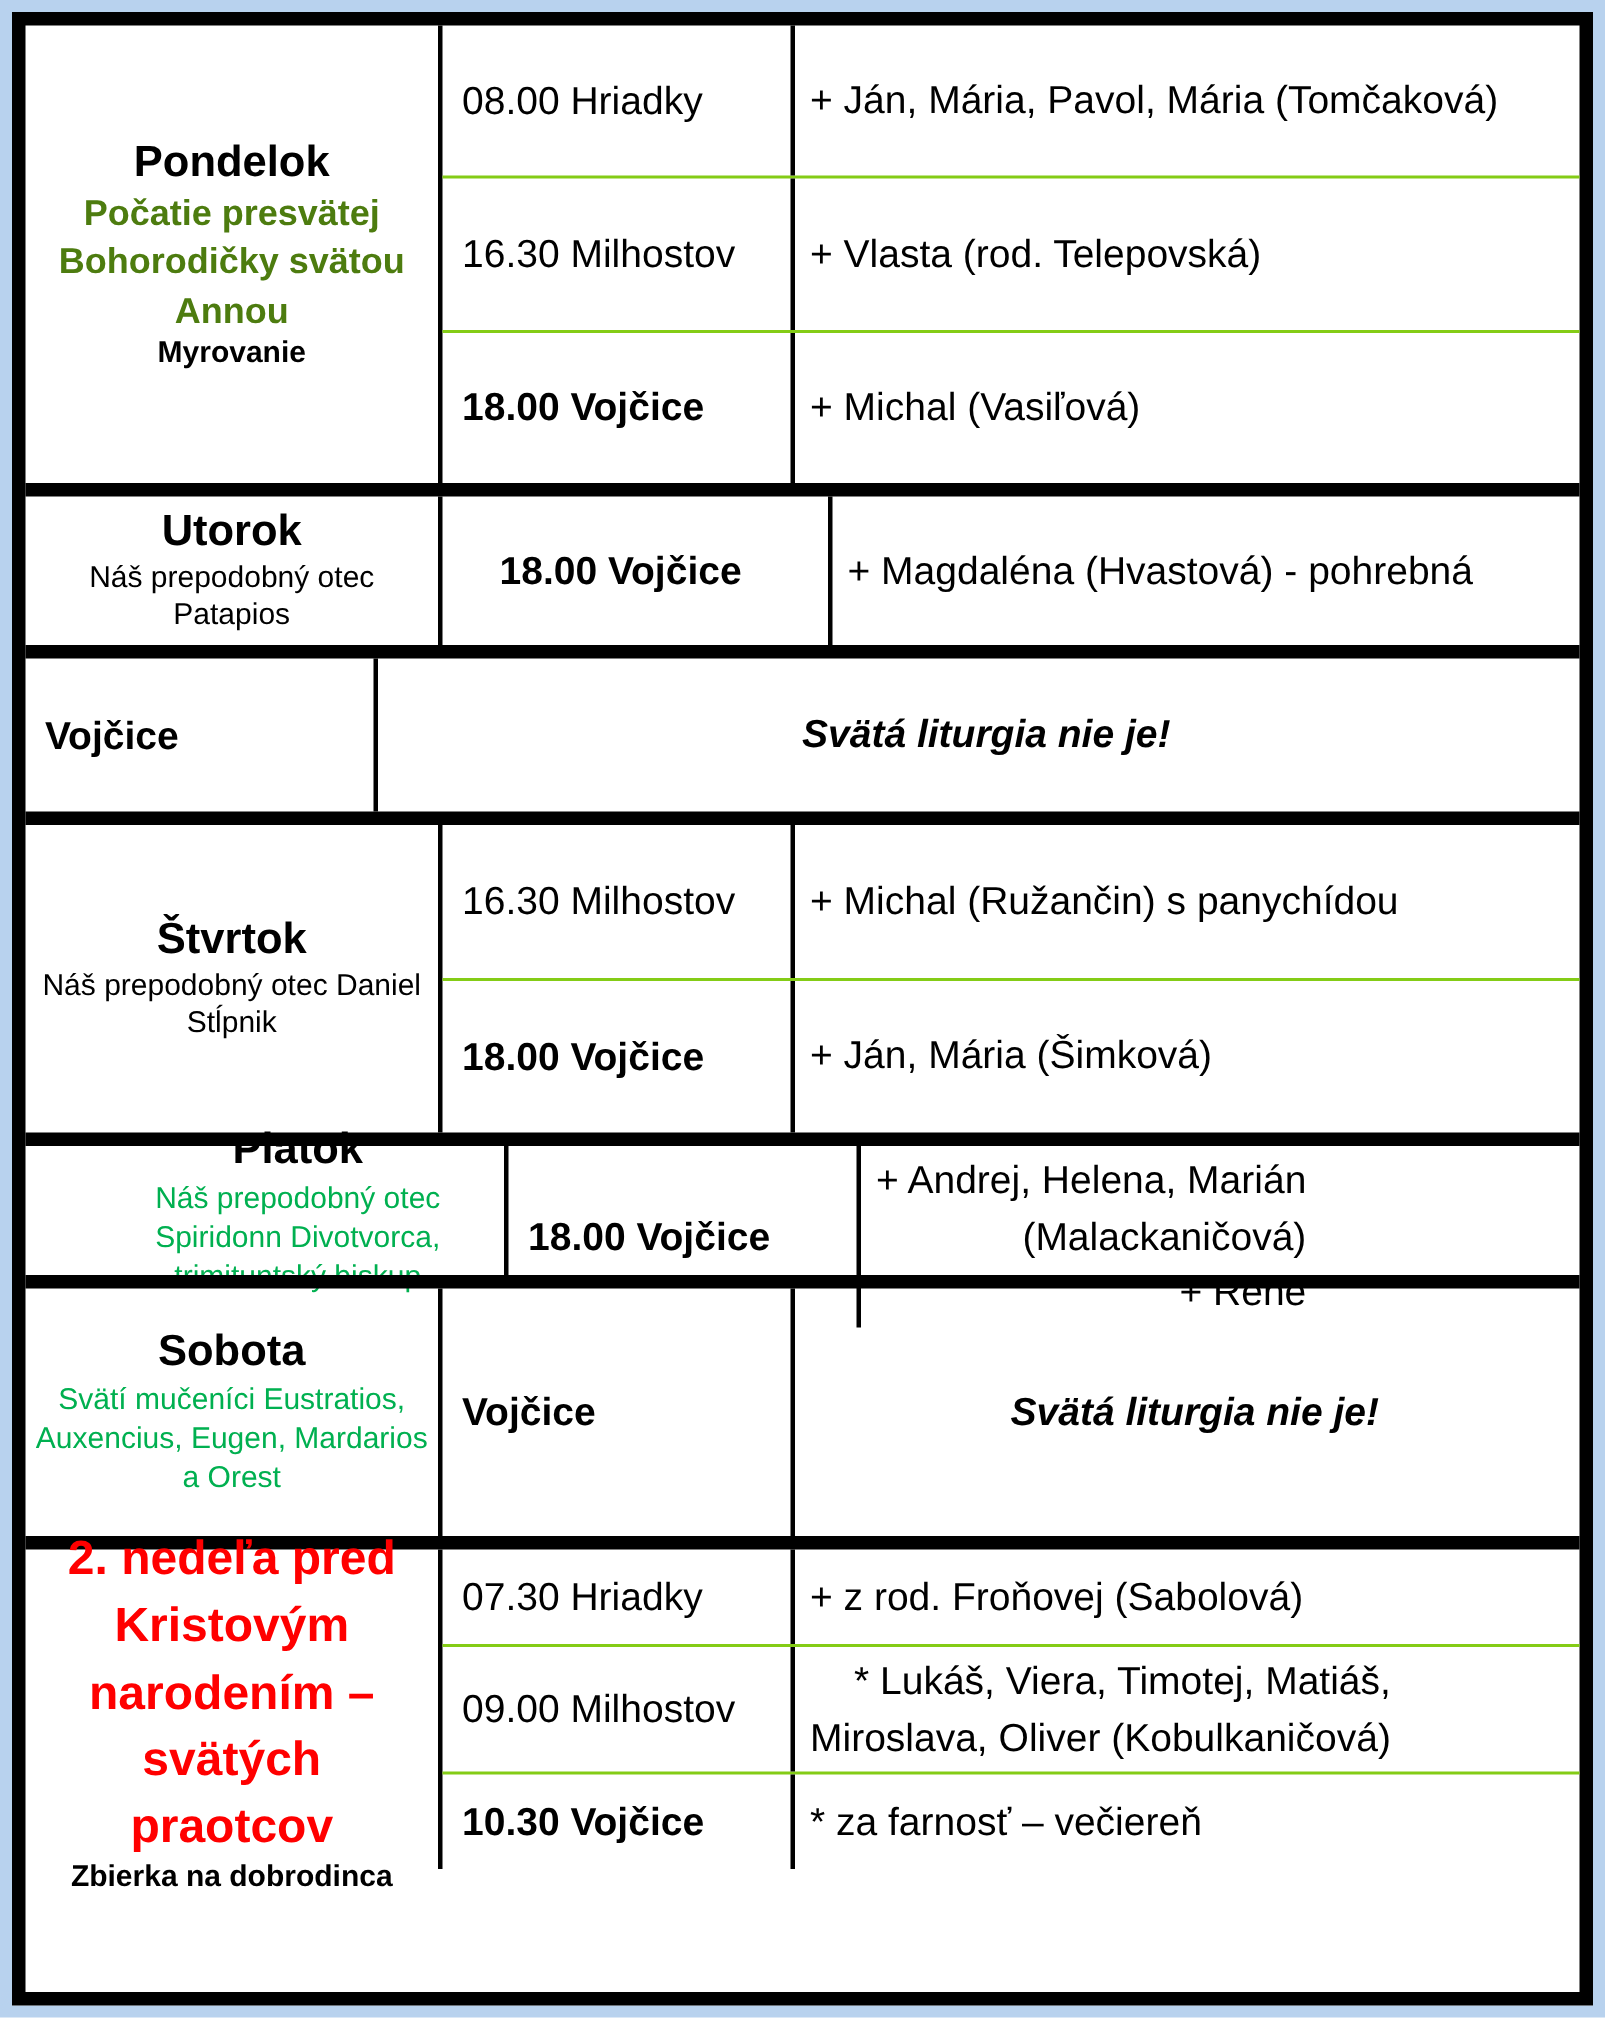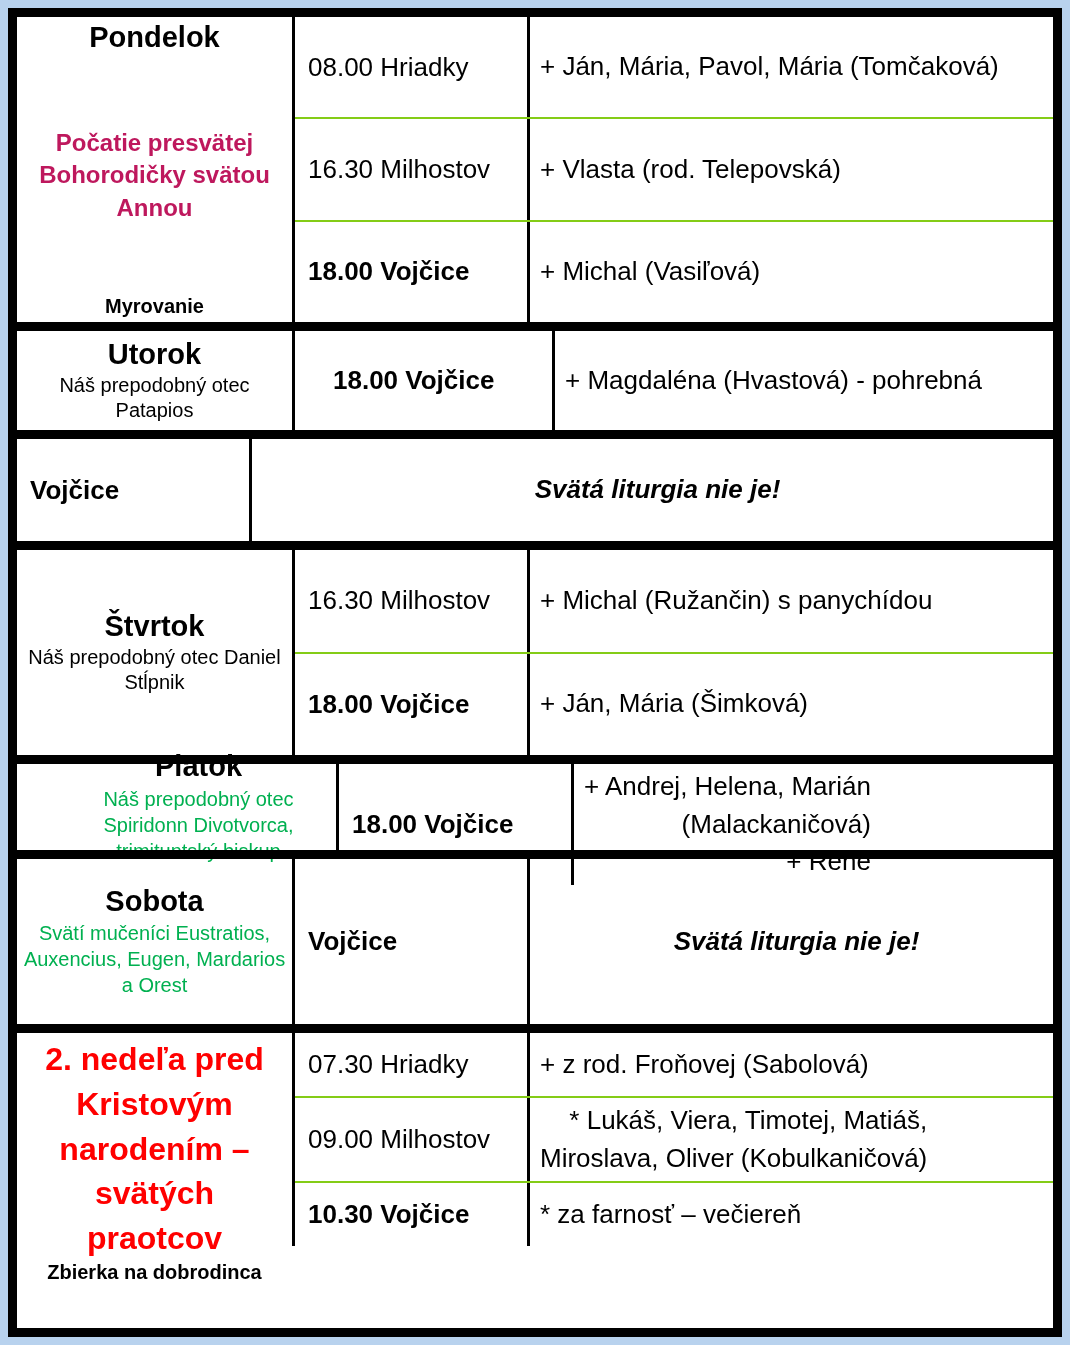--- a/index.html
+++ b/index.html
@@ -25,25 +25,25 @@
   .row-fri{height:86px;padding-left:44px;}
   .row-sat{height:165px;}
   .row-sun{height:213px;}
   
   .day-cell{
     width:278px;flex:none;box-sizing:border-box;
     border-right:3px solid #000;
     display:flex;flex-direction:column;align-items:center;justify-content:center;
     text-align:center;padding:4px 6px;
   }
-  .day-cell.spread{justify-content:space-between;}
+  .day-cell.spread{justify-content:center;}
   .day-name{font-weight:bold;font-size:29px;line-height:1.15;white-space:pre-line;}
   .day-name.red{color:#ff0000;font-size:32px;line-height:1.4;}
   .day-feast{font-size:20px;line-height:1.25;white-space:pre-line;margin-top:2px;}
-  .day-feast.red{color:#be185d;font-weight:bold;font-size:24px;line-height:1.35;}
+  .day-feast.red{color:#4d7c0f;font-weight:bold;font-size:24px;line-height:1.35;}
   .day-feast.green{color:#00b050;font-size:20px;line-height:1.3;}
   .day-note{font-weight:bold;font-size:20px;}
   
   .services{flex:1;display:flex;flex-direction:column;}
   .service{
     flex:1;display:flex;box-sizing:border-box;
     border-bottom:2px solid #84cc16;
   }
   .service:last-child{border-bottom:none;}
   .time-cell{

